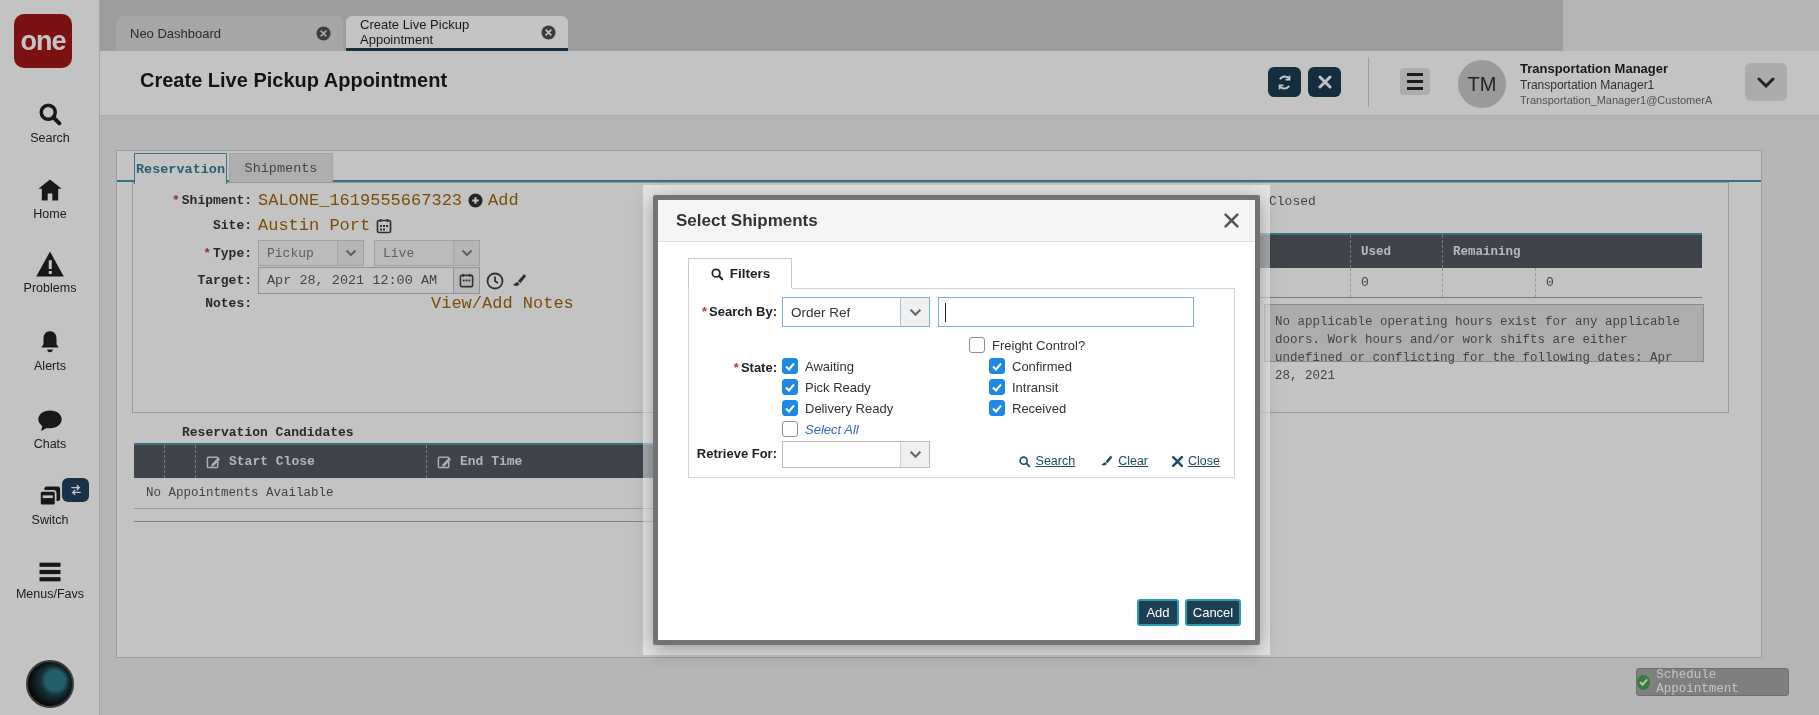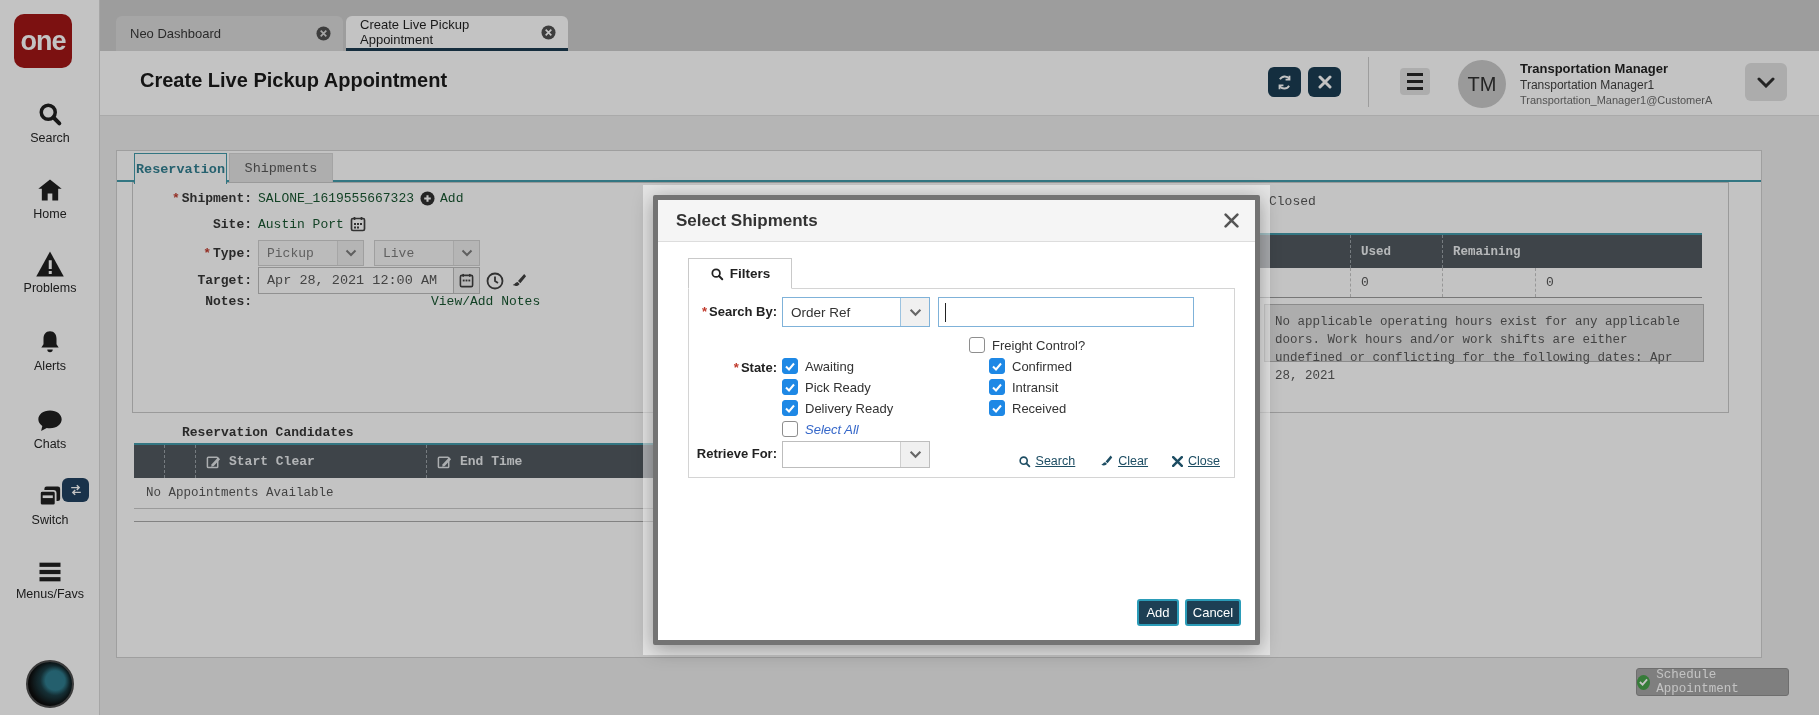--- a/index.html
+++ b/index.html
@@ -10,21 +10,21 @@
   
   .sidebar { position:absolute; left:0; top:0; width:100px; height:715px; background:#ffffff; border-right:1px solid #d8d8d8; z-index:10; }
   .logo { position:absolute; left:14px; top:14px; width:58px; height:54px; background:#a01212; border-radius:10px; color:#fff; font-weight:bold; font-size:27px; display:flex; align-items:center; justify-content:center; letter-spacing:-1px; }
   .side-item { position:absolute; left:0; width:100px; display:flex; flex-direction:column; align-items:center; gap:3px; color:#1b1b1b; }
   .side-item .lbl { font-size:12.5px; color:#222; }
   .side-item svg { display:block; }
   .switch-badge { position:absolute; left:62px; top:478px; width:27px; height:24px; background:#1c3e5e; border-radius:6px; display:flex; align-items:center; justify-content:center; }
   .side-avatar { position:absolute; left:26px; top:660px; width:48px; height:48px; border-radius:50%; border:2px solid #4a4a4a; background:radial-gradient(circle at 62% 42%, #2b7a8c 0 26%, #173a42 40%, #0d0d0d 70%); box-shadow:inset 0 0 6px #000; }
 
   
-  .topbar { position:absolute; left:100px; top:0; width:1719px; height:51px; background:#cdcdcd; z-index:5; }
+  .topbar { position:absolute; left:100px; top:0; width:1463px; height:51px; background:#cdcdcd; z-index:5; }
   .browser-tab { position:absolute; top:16px; height:35px; border-radius:6px 6px 0 0; display:flex; align-items:center; font-size:13px; color:#333; padding:0 12px 0 14px; }
   .browser-tab .t-label { flex:1; }
   .tab-inactive { left:16px; width:227px; background:#d9d9d9; }
   .tab-active { left:246px; width:222px; background:#ffffff; border-bottom:3px solid #17374d; color:#1d1d1d; }
 
   
   .header { position:absolute; left:100px; top:51px; width:1719px; height:65px; background:#ffffff; border-bottom:1px solid #dedede; z-index:5; }
   .page-title { position:absolute; left:40px; top:18px; font-size:20px; font-weight:bold; color:#161616; }
   .hbtn { position:absolute; width:33px; height:30px; background:#16394f; border-radius:6px; display:flex; align-items:center; justify-content:center; }
   .hdr-divider { position:absolute; left:1268px; top:6px; width:1px; height:50px; background:#cccccc; }
@@ -42,21 +42,21 @@
   .panel { position:absolute; left:16px; top:34px; width:1646px; height:508px; background:#ffffff; border:1px solid #cfcfcf; }
   .ptabs { position:absolute; left:0; top:0; width:100%; height:31px; border-bottom:2px solid #3f98a9; }
   .ptab { position:absolute; top:2px; height:29px; display:flex; align-items:center; justify-content:center; font-size:13.5px; }
   .ptab-active { left:17px; width:93px; background:#fff; border:1px solid #3f98a9; border-bottom:none; color:#2e7d8f; font-weight:bold; z-index:2; height:31px; }
   .ptab-idle { left:112px; width:104px; background:#e3e3e3; color:#555; border:1px solid #d6d6d6; border-bottom:none; }
 
   .form-box { position:absolute; left:15px; top:31px; width:1597px; height:231px; border:1px solid #c9c9c9; background:#fff; }
   .frow { position:absolute; left:0; display:flex; align-items:center; }
   .flabel { width:125px; text-align:right; font-size:13px; font-weight:bold; color:#333; padding-right:6px; white-space:nowrap; }
   .req { color:#c0392b; margin-right:2px; font-weight:bold; }
-  .blink { color:#14532d; font-size:13px; text-decoration:none;text-align:center; }
+  .blink { color:#a16207; font-size:17px; text-decoration:none;text-align:center; }
   .sel { height:26px; background:#f4f4f4; border:1px solid #cfcfcf; display:flex; align-items:center; color:#7a7a7a; font-size:13px; }
   .sel .sel-text { padding:0 8px; flex:1; }
   .sel .sel-arrow { width:26px; height:100%; border-left:1px solid #d8d8d8; display:flex; align-items:center; justify-content:center; background:#ededed; }
   .tinput { height:27px; border:1px solid #bdbdbd; background:#fff; color:#555; font-size:13.5px; padding:0 8px; display:flex; align-items:center; }
   .icon-box { width:27px; height:27px; border:1px solid #bdbdbd; background:#f1f1f1; display:flex; align-items:center; justify-content:center; margin-left:-1px; }
   .inline-ic { display:flex; align-items:center; justify-content:center; margin-left:6px; }
 
   .mid-label { position:absolute; top:10px; right:807px; font-size:13px; font-weight:bold; color:#444; white-space:nowrap; }
   .closed-val { position:absolute; left:1136px; top:11px; font-size:13px; color:#555; }
 
@@ -361,21 +361,21 @@
 
       <div class="cand-table">
         <div class="cand-head">
           <div class="hc hc0"></div>
           <div class="hc hc1"></div>
           <div class="hc hc2">
             <svg width="15" height="15" viewBox="0 0 16 16">
                 <rect x="1.5" y="3.5" width="11" height="11" rx="1" fill="none" stroke="#dfe3e6" stroke-width="1.6"></rect>
                 <path d="M6 11 L13 3.5 L15 5.5 L8 13 L5.5 13.5 Z" fill="#dfe3e6"></path>
               </svg>
-            <span>Start Clear</span>
+            <span>Start Close</span>
           </div>
           <div class="hc hc3">
             <svg width="15" height="15" viewBox="0 0 16 16">
                 <rect x="1.5" y="3.5" width="11" height="11" rx="1" fill="none" stroke="#dfe3e6" stroke-width="1.6"></rect>
                 <path d="M6 11 L13 3.5 L15 5.5 L8 13 L5.5 13.5 Z" fill="#dfe3e6"></path>
               </svg>
             <span>End Time</span>
           </div>
         </div>
         <div class="cand-empty">No Appointments Available</div>

